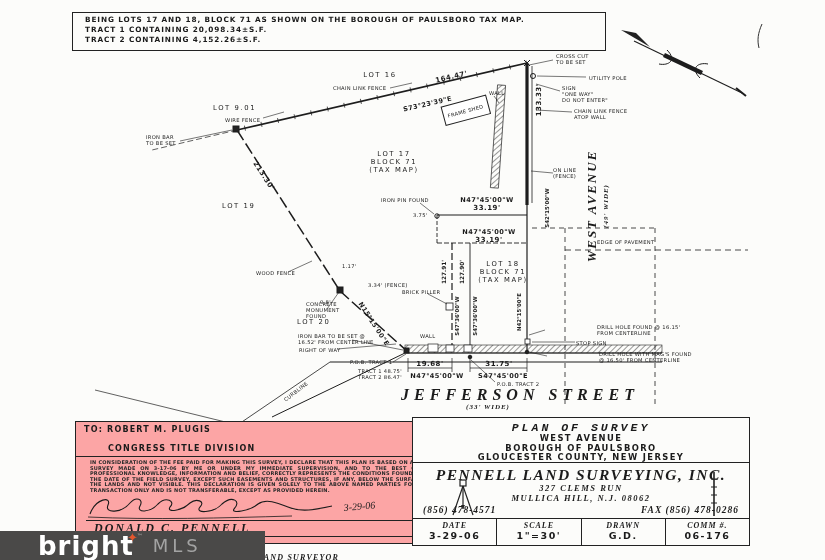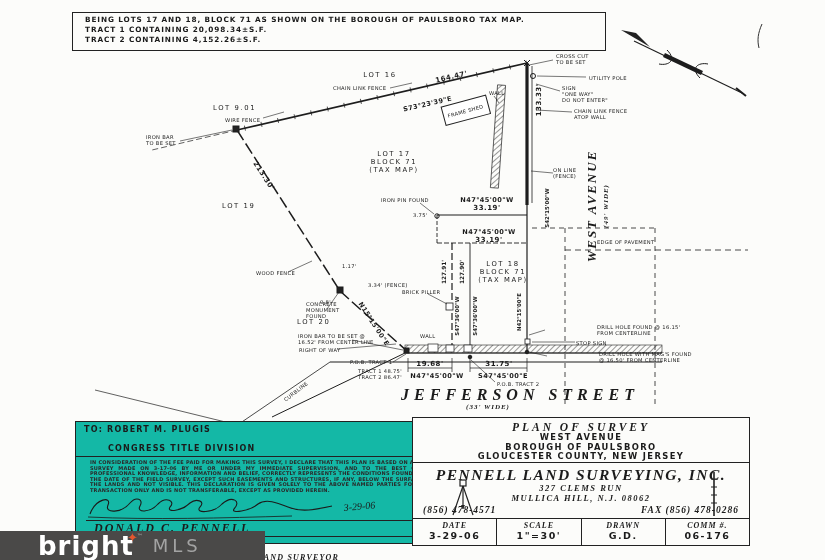--- a/index.html
+++ b/index.html
@@ -22,37 +22,37 @@
           font-size:13px;letter-spacing:2px;}
   .jeff{font-family:"Liberation Serif",serif;font-style:italic;font-weight:bold;
         font-size:16px;letter-spacing:5px;}
   .ssmall{font-family:"Liberation Serif",serif;font-style:italic;font-weight:bold;
           font-size:7px;letter-spacing:1px;}
   
   .notelines{position:absolute;left:90px;top:403px;font-size:6.6px;font-weight:bold;
              letter-spacing:.4px;line-height:8px;}
   .notelines .ind{margin-left:26px;}
   .leftblock{position:absolute;left:75px;top:421px;width:369px;height:123px;
-             border:1.6px solid #222;box-sizing:border-box;background:#14b8a6;}
+             border:1.6px solid #222;box-sizing:border-box;background:#fca5a5;}
   .toblock{padding:3px 8px 2px 8px;font-size:8px;font-weight:bold;letter-spacing:1.2px;
            line-height:10px;border-bottom:1.4px solid #222;}
   .toblock .ind{margin-left:24px;margin-top:9px;}
   .cert{margin:3px 10px 0 14px;font-size:5px;line-height:5.6px;font-weight:bold;
         letter-spacing:.2px;text-align:justify;color:#2a2a2a;}
   .sigrow{position:relative;height:26px;margin:0 6px;}
   .namerow{display:flex;justify-content:flex-start;margin:0 10px;
            font-family:"Liberation Serif",serif;font-style:italic;font-weight:bold;font-size:12px;flex-direction:column;}
   .namerow span{border-top:1.4px solid #222;padding:0 8px;letter-spacing:2px;}
   .license{margin-top:1px;text-align:center;font-family:"Liberation Serif",serif;
            font-style:italic;font-weight:bold;font-size:8px;letter-spacing:1.2px;line-height:9px;}
   
   .rightblock{position:absolute;left:412px;top:417px;width:338px;height:129px;
               border:1.6px solid #222;box-sizing:border-box;background:#fcfcfa;}
   .tb-row1{height:45px;border-bottom:1.4px solid #222;text-align:center;box-sizing:border-box;padding-top:3px;}
-  .plantitle{font-family:Liberation Serif, serif;font-style:italic;font-weight:bold;
+  .plantitle{font-family:Liberation Mono, monospace;font-style:italic;font-weight:bold;
              font-size:11.5px;letter-spacing:3px;}
   .tb-sub{font-size:8.4px;font-weight:bold;letter-spacing:1.4px;line-height:9.6px;}
   .tb-row2{position:relative;height:56px;border-bottom:1.4px solid #222;text-align:center;box-sizing:border-box;}
   .company{font-family:"Liberation Serif",serif;font-style:italic;font-weight:bold;
            font-size:15.5px;letter-spacing:1.5px;padding-top:3px;}
   .addr{font-family:"Liberation Serif",serif;font-style:italic;font-weight:bold;
         font-size:8.5px;letter-spacing:1.5px;line-height:9.5px;}
   .phone,.fax{position:absolute;bottom:3px;font-family:"Liberation Serif",serif;
               font-style:italic;font-weight:bold;font-size:9.5px;letter-spacing:1px;}
   .phone{left:10px;} .fax{right:10px;}

